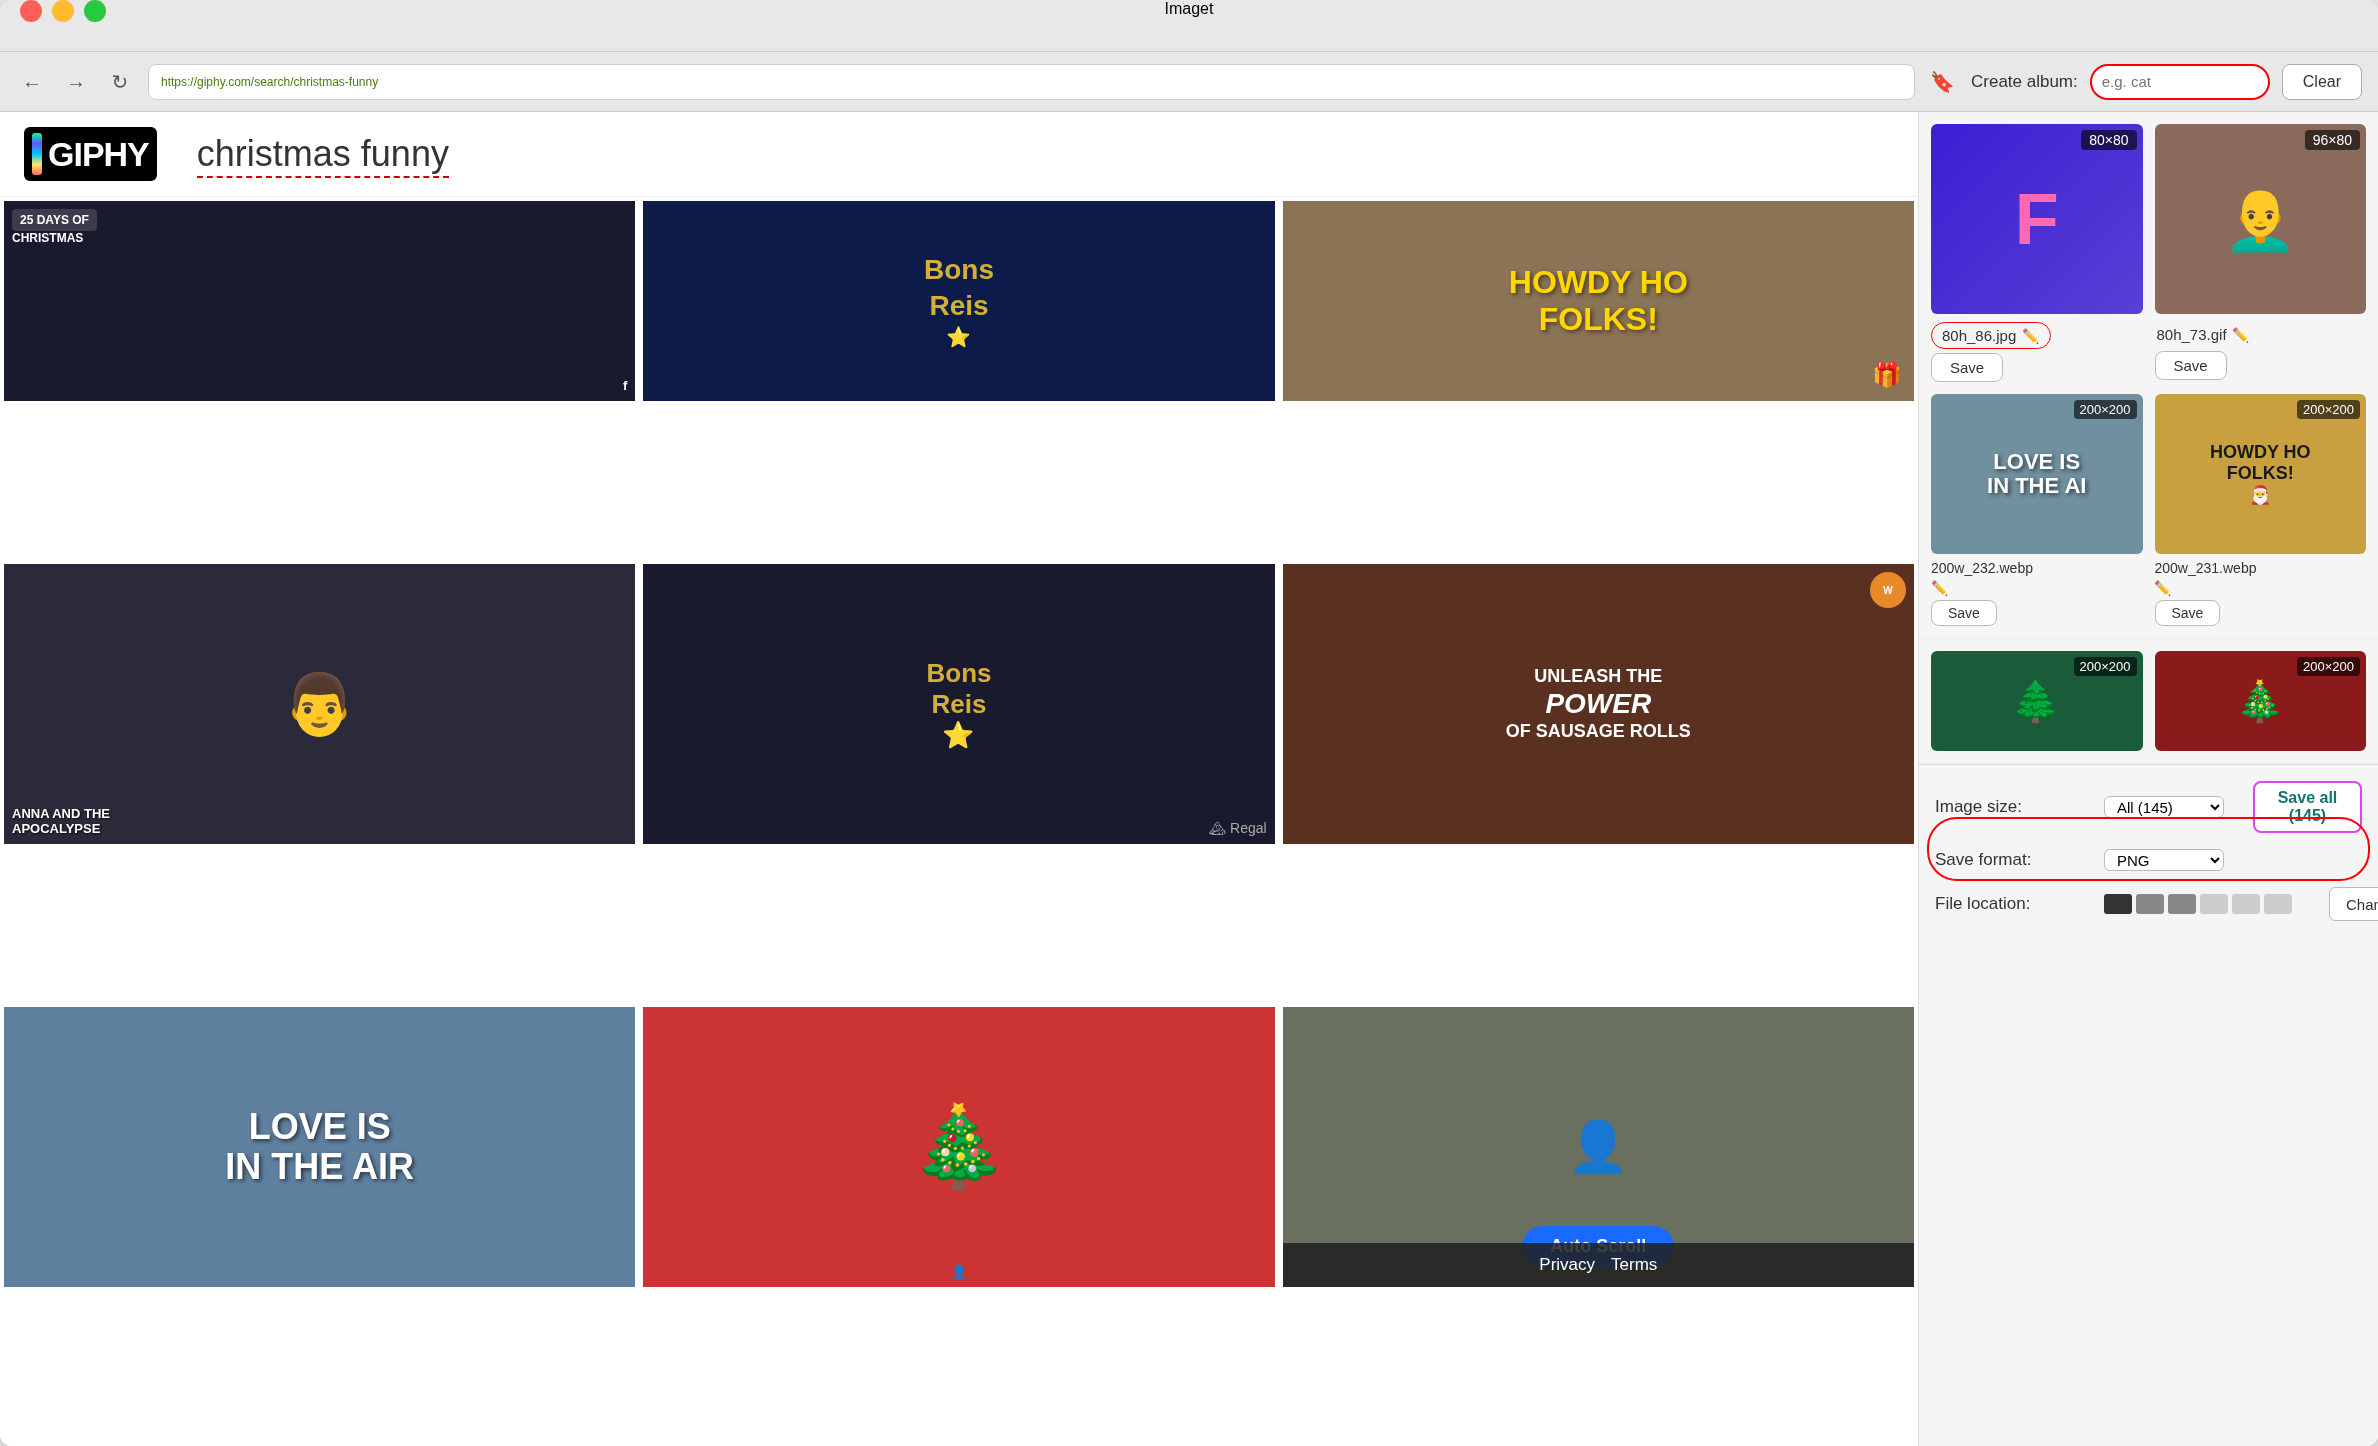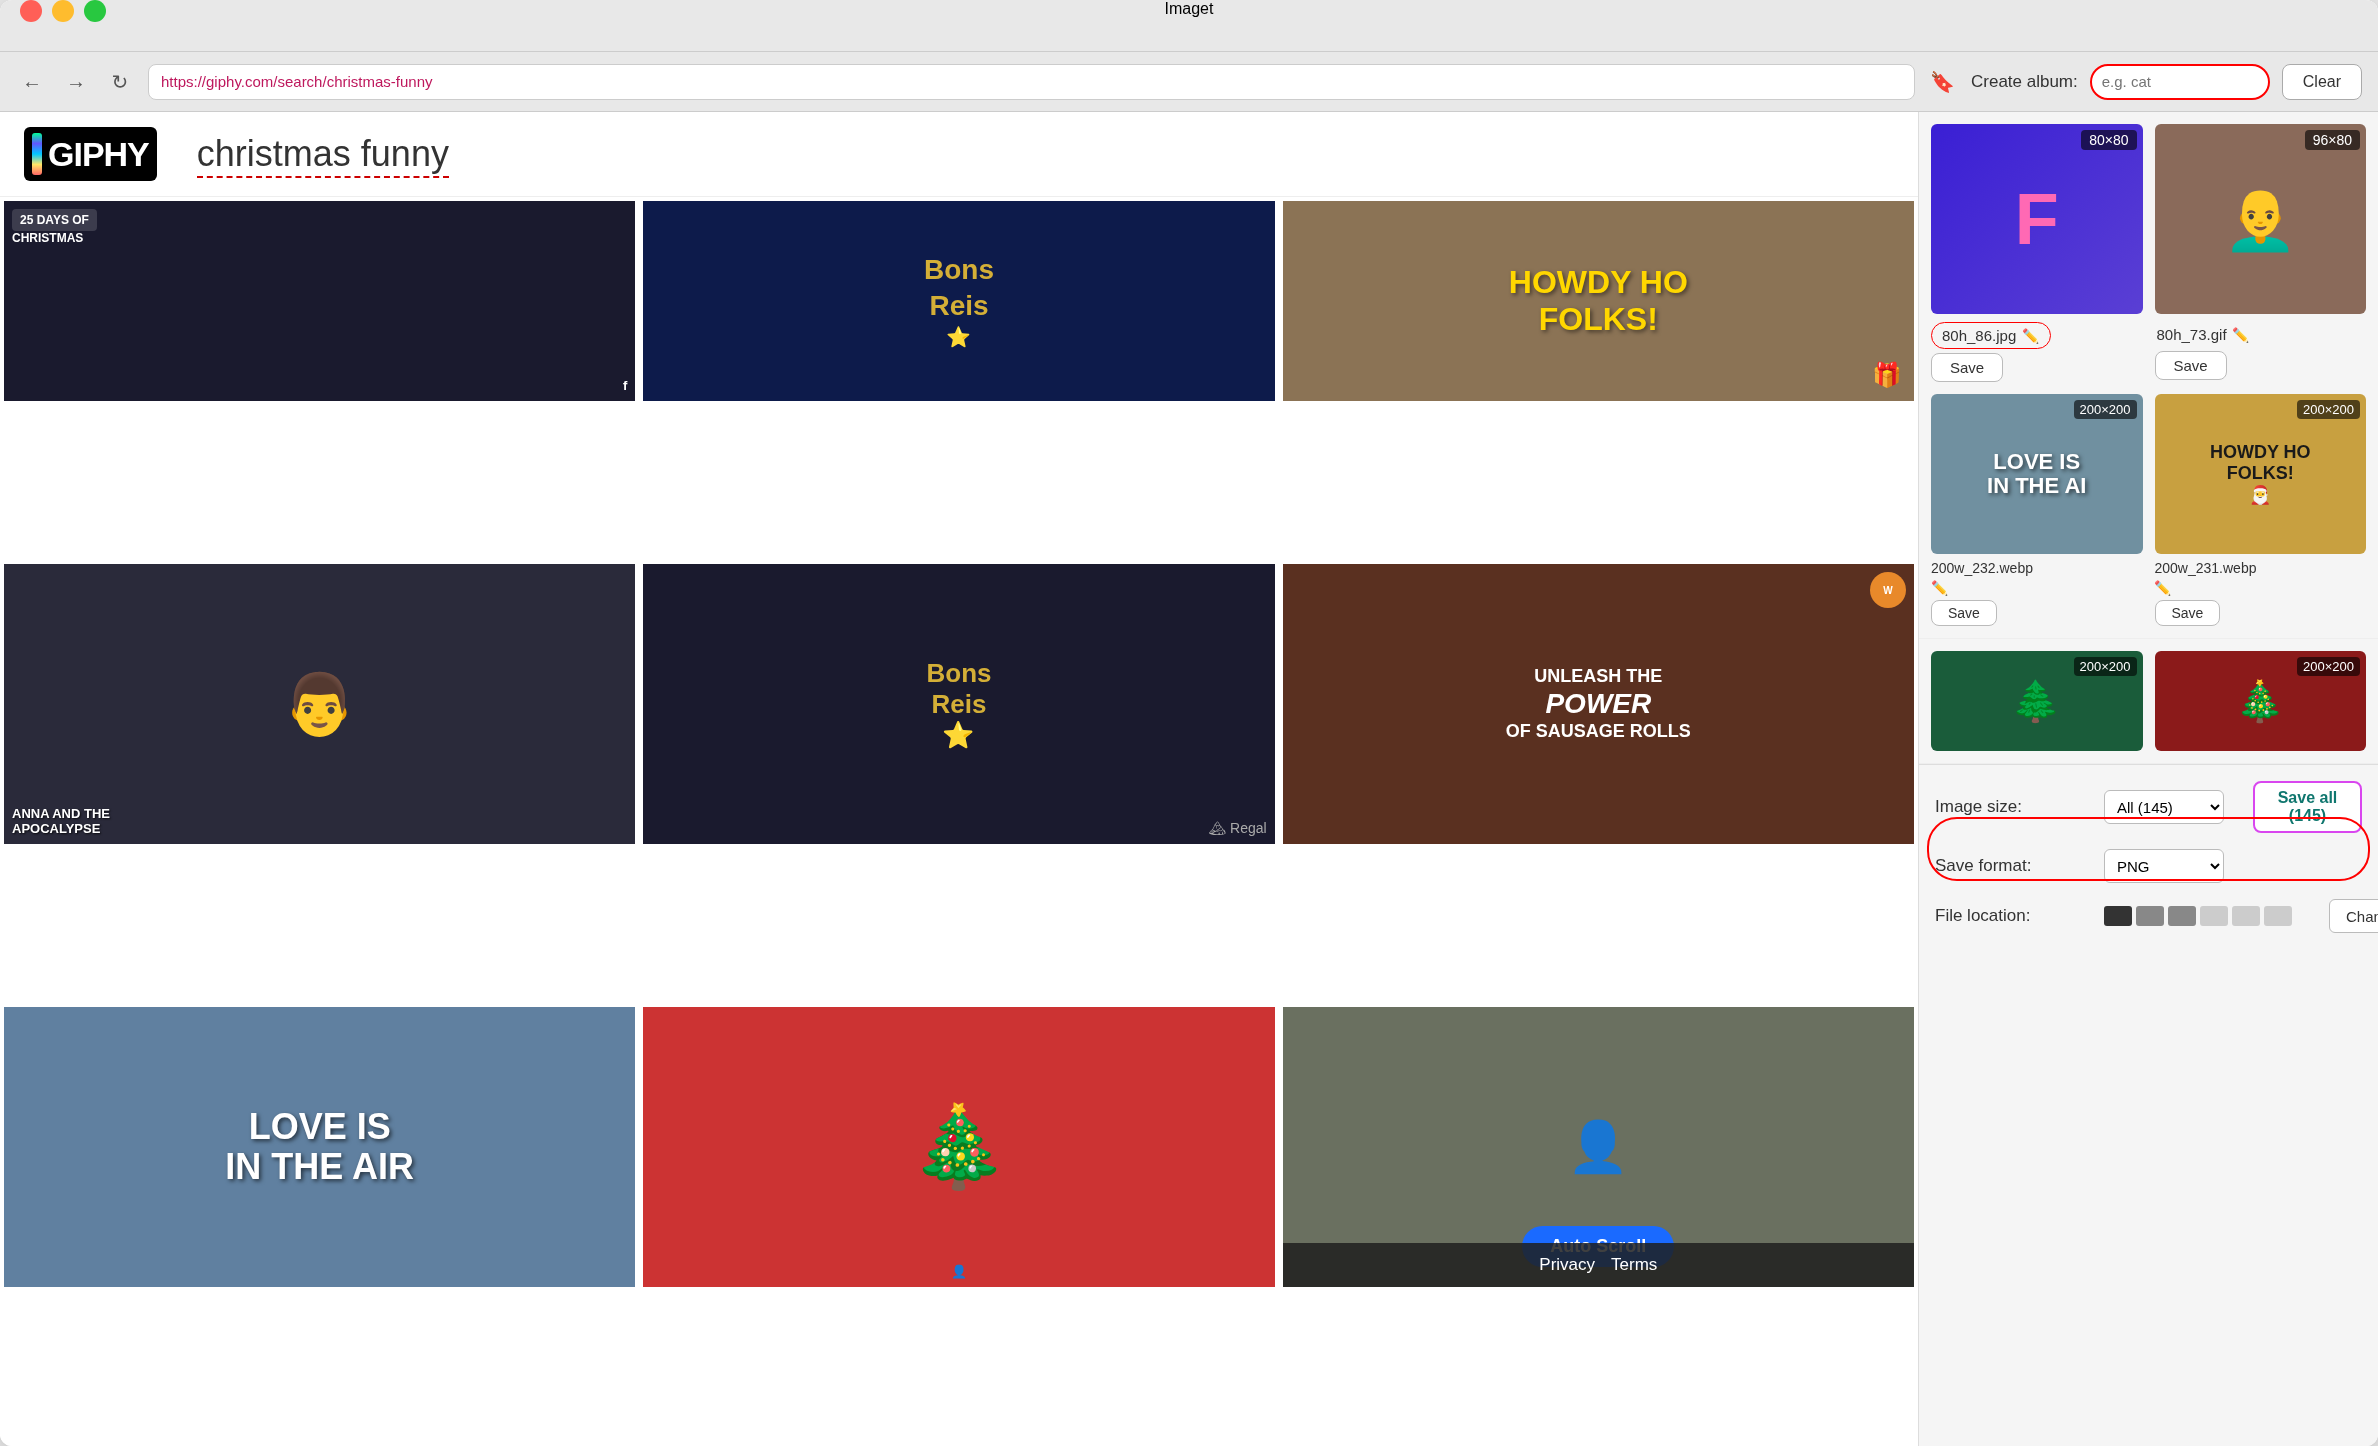--- a/index.html
+++ b/index.html
@@ -11,21 +11,21 @@
     .titlebar { height: 52px; background: #e8e8e8; display: flex; align-items: flex-start; justify-content: center; position: relative; border-bottom: 1px solid #ccc; flex-shrink: 0; }
     .traffic-lights { position: absolute; left: 20px; display: flex; gap: 10px; }
     .traffic-light { width: 22px; height: 22px; border-radius: 50%; }
     .tl-red { background: #ff5f57; }
     .tl-yellow { background: #febc2e; }
     .tl-green { background: #28c840; }
 
     
     .browser-toolbar { height: 60px; background: #e8e8e8; display: flex; align-items: center; padding: 0 16px; gap: 12px; border-bottom: 1px solid #ccc; flex-shrink: 0; }
     .nav-btn { width: 32px; height: 32px; border: none; background: transparent; cursor: pointer; font-size: 20px; color: #555; display: flex; align-items: center; justify-content: center; }
-    .address-bar { flex: 1; height: 36px; border-radius: 8px; background: #fff; border: 1px solid #ccc; padding: 4px 12px; font-size: 15px; color: #be185d; }
+    .address-bar { flex: 1; height: 36px; border-radius: 8px; background: #fff; border: 1px solid #ccc; padding: 4px 12px; font-size: 12px; color: #4d7c0f; }
     .bookmark-btn { width: 32px; height: 32px; background: transparent; border: none; cursor: pointer; font-size: 20px; color: #777; }
 
     
     .ext-panel { display: flex; align-items: center; gap: 12px; flex-shrink: 0; }
     .create-album-input { height: 36px; width: 180px; border-radius: 8px; border: 1.5px solid #aaa; padding: 0 10px; font-size: 15px; color: #aaa; background: #fff; }
     .clear-btn { height: 36px; padding: 0 20px; border-radius: 8px; border: 1.5px solid #aaa; background: #fff; font-size: 16px; cursor: pointer; color: #333; }
 
     
     .main-area { display: flex; flex: 1; overflow: hidden; }
 
@@ -57,21 +57,21 @@
     .card-item { flex: 1; }
     .card-thumb { width: 100%; height: 160px; border-radius: 6px; overflow: hidden; position: relative; display: flex; align-items: center; justify-content: center; }
     .card-thumb-label { position: absolute; top: 6px; right: 6px; background: rgba(0,0,0,0.6); color: #fff; font-size: 13px; padding: 2px 6px; border-radius: 4px; }
     .card-filename { font-size: 14px; color: #333; margin: 6px 0 4px; display: flex; align-items: flex-start; gap: 4px; flex-direction: column; }
     .card-save-btn { background: #fff; border: 1.5px solid #bbb; border-radius: 8px; padding: 4px 16px; font-size: 14px; cursor: pointer; color: #333; }
 
     
     .settings-panel { padding: 16px; background: #f5f5f5; border-top: 1px solid #ddd; }
     .setting-row { display: flex; align-items: center; gap: 29px; margin-bottom: 16px; }
     .setting-label { font-size: 17px; color: #333; min-width: 140px; }
-    .setting-select { height: 34px; border-radius: 6px; border: 1px solid #bbb; background: #fff; padding: 0 8px; font-size: 15px; min-width: 120px; }
+    .setting-select { height: 22px; border-radius: 6px; border: 1px solid #bbb; background: #fff; padding: 0 8px; font-size: 15px; min-width: 120px; }
     .save-all-btn { margin-left: auto; background: #fff; border: 2px solid #d946ef; border-radius: 8px; padding: 6px 8px; font-size: 16px; color: #0f766e; font-weight: 600; cursor: pointer; }
     .file-location-blocks { display: flex; gap: 4px; align-items: center; }
     .loc-block { width: 28px; height: 20px; border-radius: 3px; }
     .loc-block-dark { background: #333; }
     .loc-block-mid { background: #888; }
     .loc-block-light { background: #ccc; }
     .change-btn { height: 34px; padding: 0 16px; border-radius: 6px; border: 1px solid #bbb; background: #fff; font-size: 15px; cursor: pointer; color: #333; margin-left: 8px; }
     .howdy-text { color: #FFD700; font-size: 32px; font-weight: 900; text-align: center; text-shadow: 2px 2px 4px rgba(0,0,0,0.5); }
     .sausage-text { color: white; font-size: 18px; font-weight: 800; text-align: center; line-height: 1.2; }
     .love-text { color: white; font-size: 36px; font-weight: 900; text-align: center; line-height: 1.1; text-shadow: 2px 2px 4px rgba(0,0,0,0.6); }

